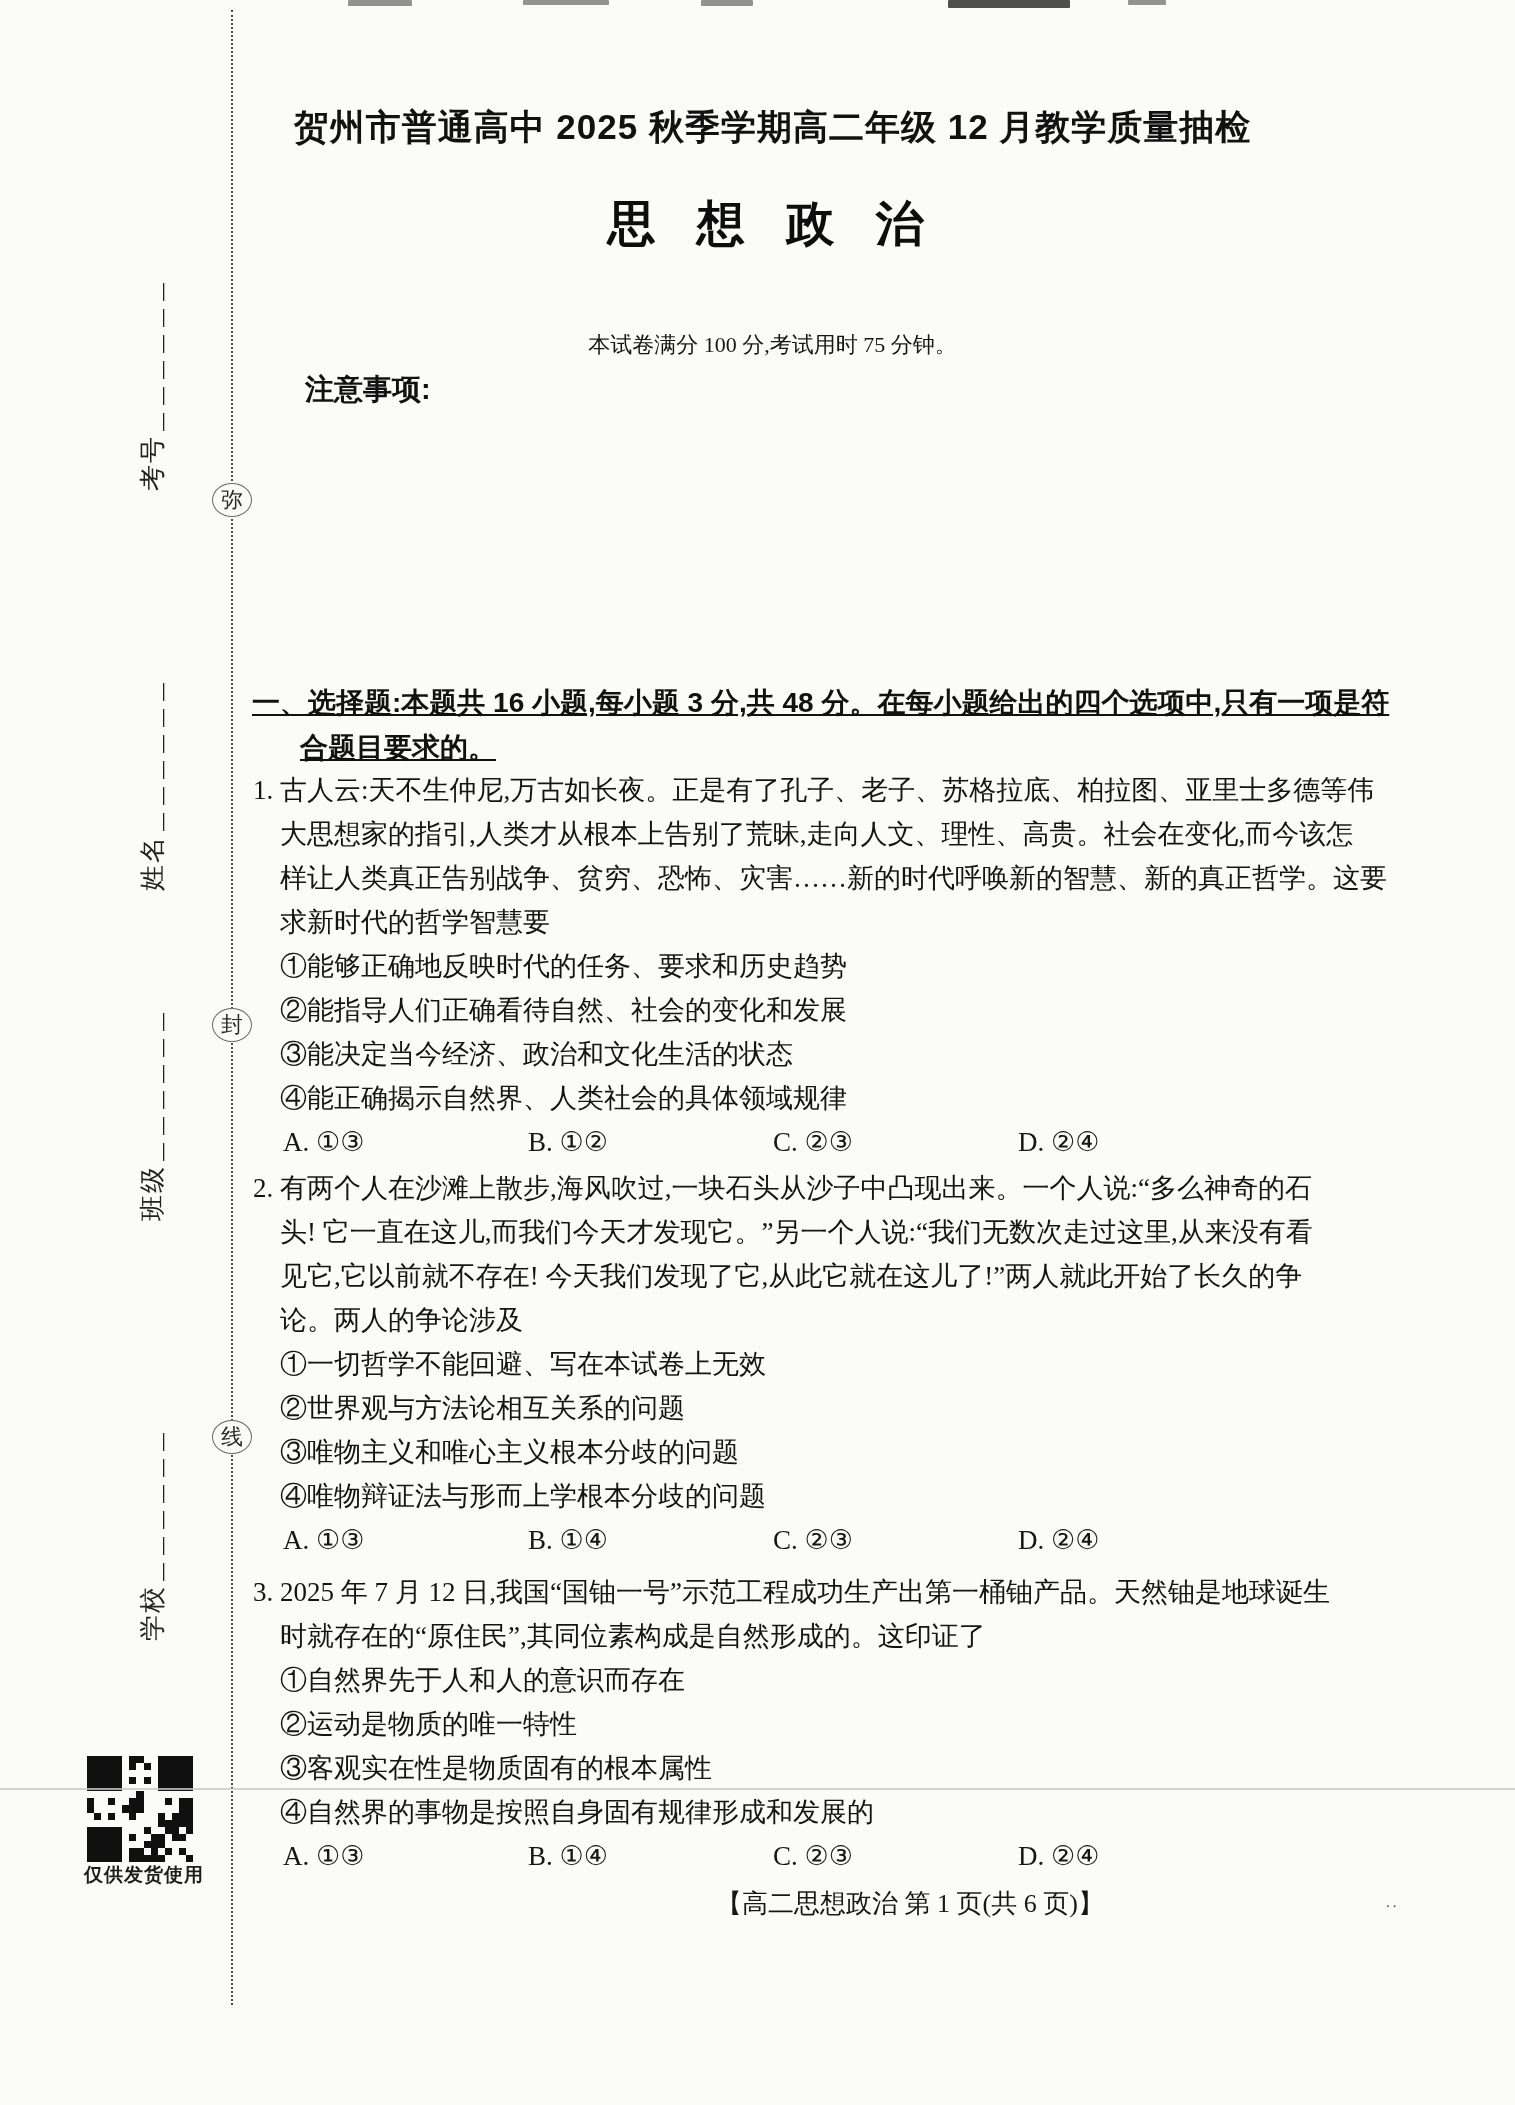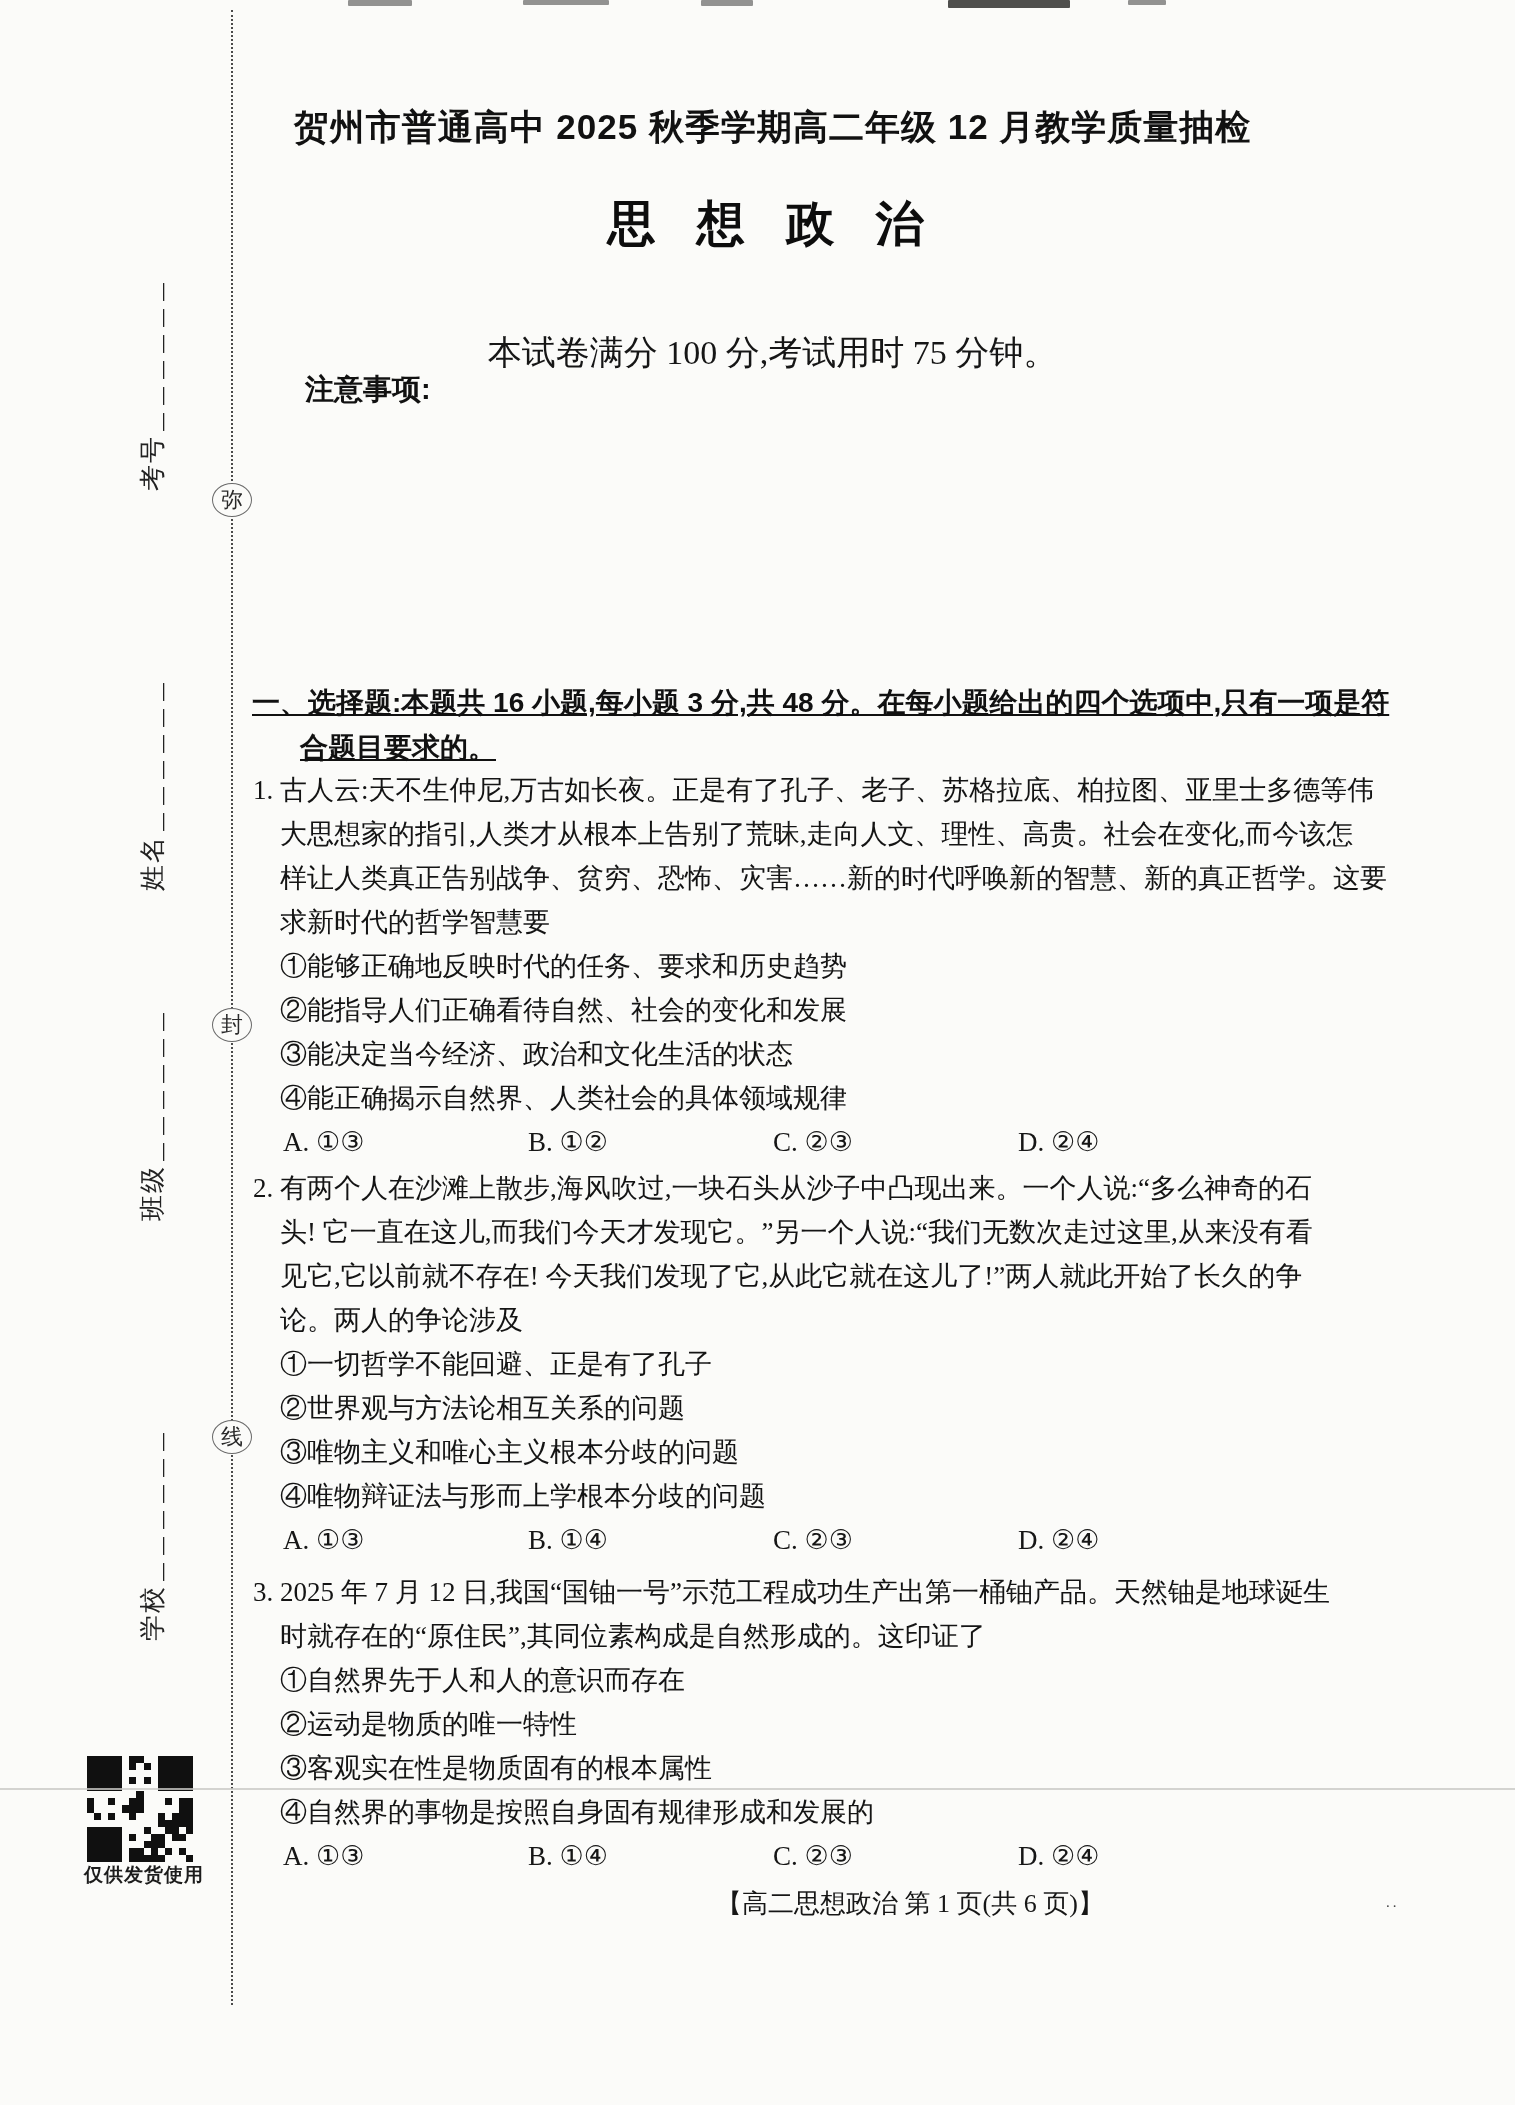--- a/index.html
+++ b/index.html
@@ -46,21 +46,21 @@
     text-align:center;font-size:35px;font-weight:bold;letter-spacing:1px;
     font-family:"Liberation Sans","DejaVu Sans",sans-serif;color:#111;
   }
   .title-2{
     position:absolute;left:235px;top:192px;width:1075px;
     text-align:center;font-size:48px;font-weight:bold;letter-spacing:14px;
     font-family:"Liberation Sans","DejaVu Sans",sans-serif;color:#0d0d0d;
   }
   .subtitle{
     position:absolute;left:235px;top:330px;width:1075px;
-    text-align:center;font-size:34px;color:#161616;
+    text-align:center;font-size:22px;color:#161616;
   }
   
   .notice-heading{
     position:absolute;left:305px;top:370px;
     font-size:29px;font-weight:bold;
     font-family:"Liberation Sans","DejaVu Sans",sans-serif;color:#111;
   }
   .notice-block{position:absolute;left:235px;top:412px;width:1218px;}
   .notice-block .line{font-size:27px;line-height:44px;white-space:nowrap;}
   .notice-block .line.first{padding-left:130px;}
@@ -255,21 +255,21 @@
         <div class="line opt">②能指导人们正确看待自然、社会的变化和发展</div>
         <div class="line opt">③能决定当今经济、政治和文化生活的状态</div>
         <div class="line opt">④能正确揭示自然界、人类社会的具体领域规律</div>
         <div class="choices"><span class="choice">A. ①③</span><span class="choice">B. ①②</span><span class="choice">C. ②③</span><span class="choice">D. ②④</span></div>
       </div>
       <div class="question" style="top: 1166px;">
         <div class="line num">2. 有两个人在沙滩上散步,海风吹过,一块石头从沙子中凸现出来。一个人说:“多么神奇的石</div>
         <div class="line cont">头! 它一直在这儿,而我们今天才发现它。”另一个人说:“我们无数次走过这里,从来没有看</div>
         <div class="line cont">见它,它以前就不存在! 今天我们发现了它,从此它就在这儿了!”两人就此开始了长久的争</div>
         <div class="line cont">论。两人的争论涉及</div>
-        <div class="line opt">①一切哲学不能回避、正是有了孔子</div>
+        <div class="line opt">①一切哲学不能回避、写在本试卷上无效</div>
         <div class="line opt">②世界观与方法论相互关系的问题</div>
         <div class="line opt">③唯物主义和唯心主义根本分歧的问题</div>
         <div class="line opt">④唯物辩证法与形而上学根本分歧的问题</div>
         <div class="choices"><span class="choice">A. ①③</span><span class="choice">B. ①④</span><span class="choice">C. ②③</span><span class="choice">D. ②④</span></div>
       </div>
       <div class="question" style="top: 1570px;">
         <div class="line num">3. 2025 年 7 月 12 日,我国“国铀一号”示范工程成功生产出第一桶铀产品。天然铀是地球诞生</div>
         <div class="line cont">时就存在的“原住民”,其同位素构成是自然形成的。这印证了</div>
         <div class="line opt">①自然界先于人和人的意识而存在</div>
         <div class="line opt">②运动是物质的唯一特性</div>

